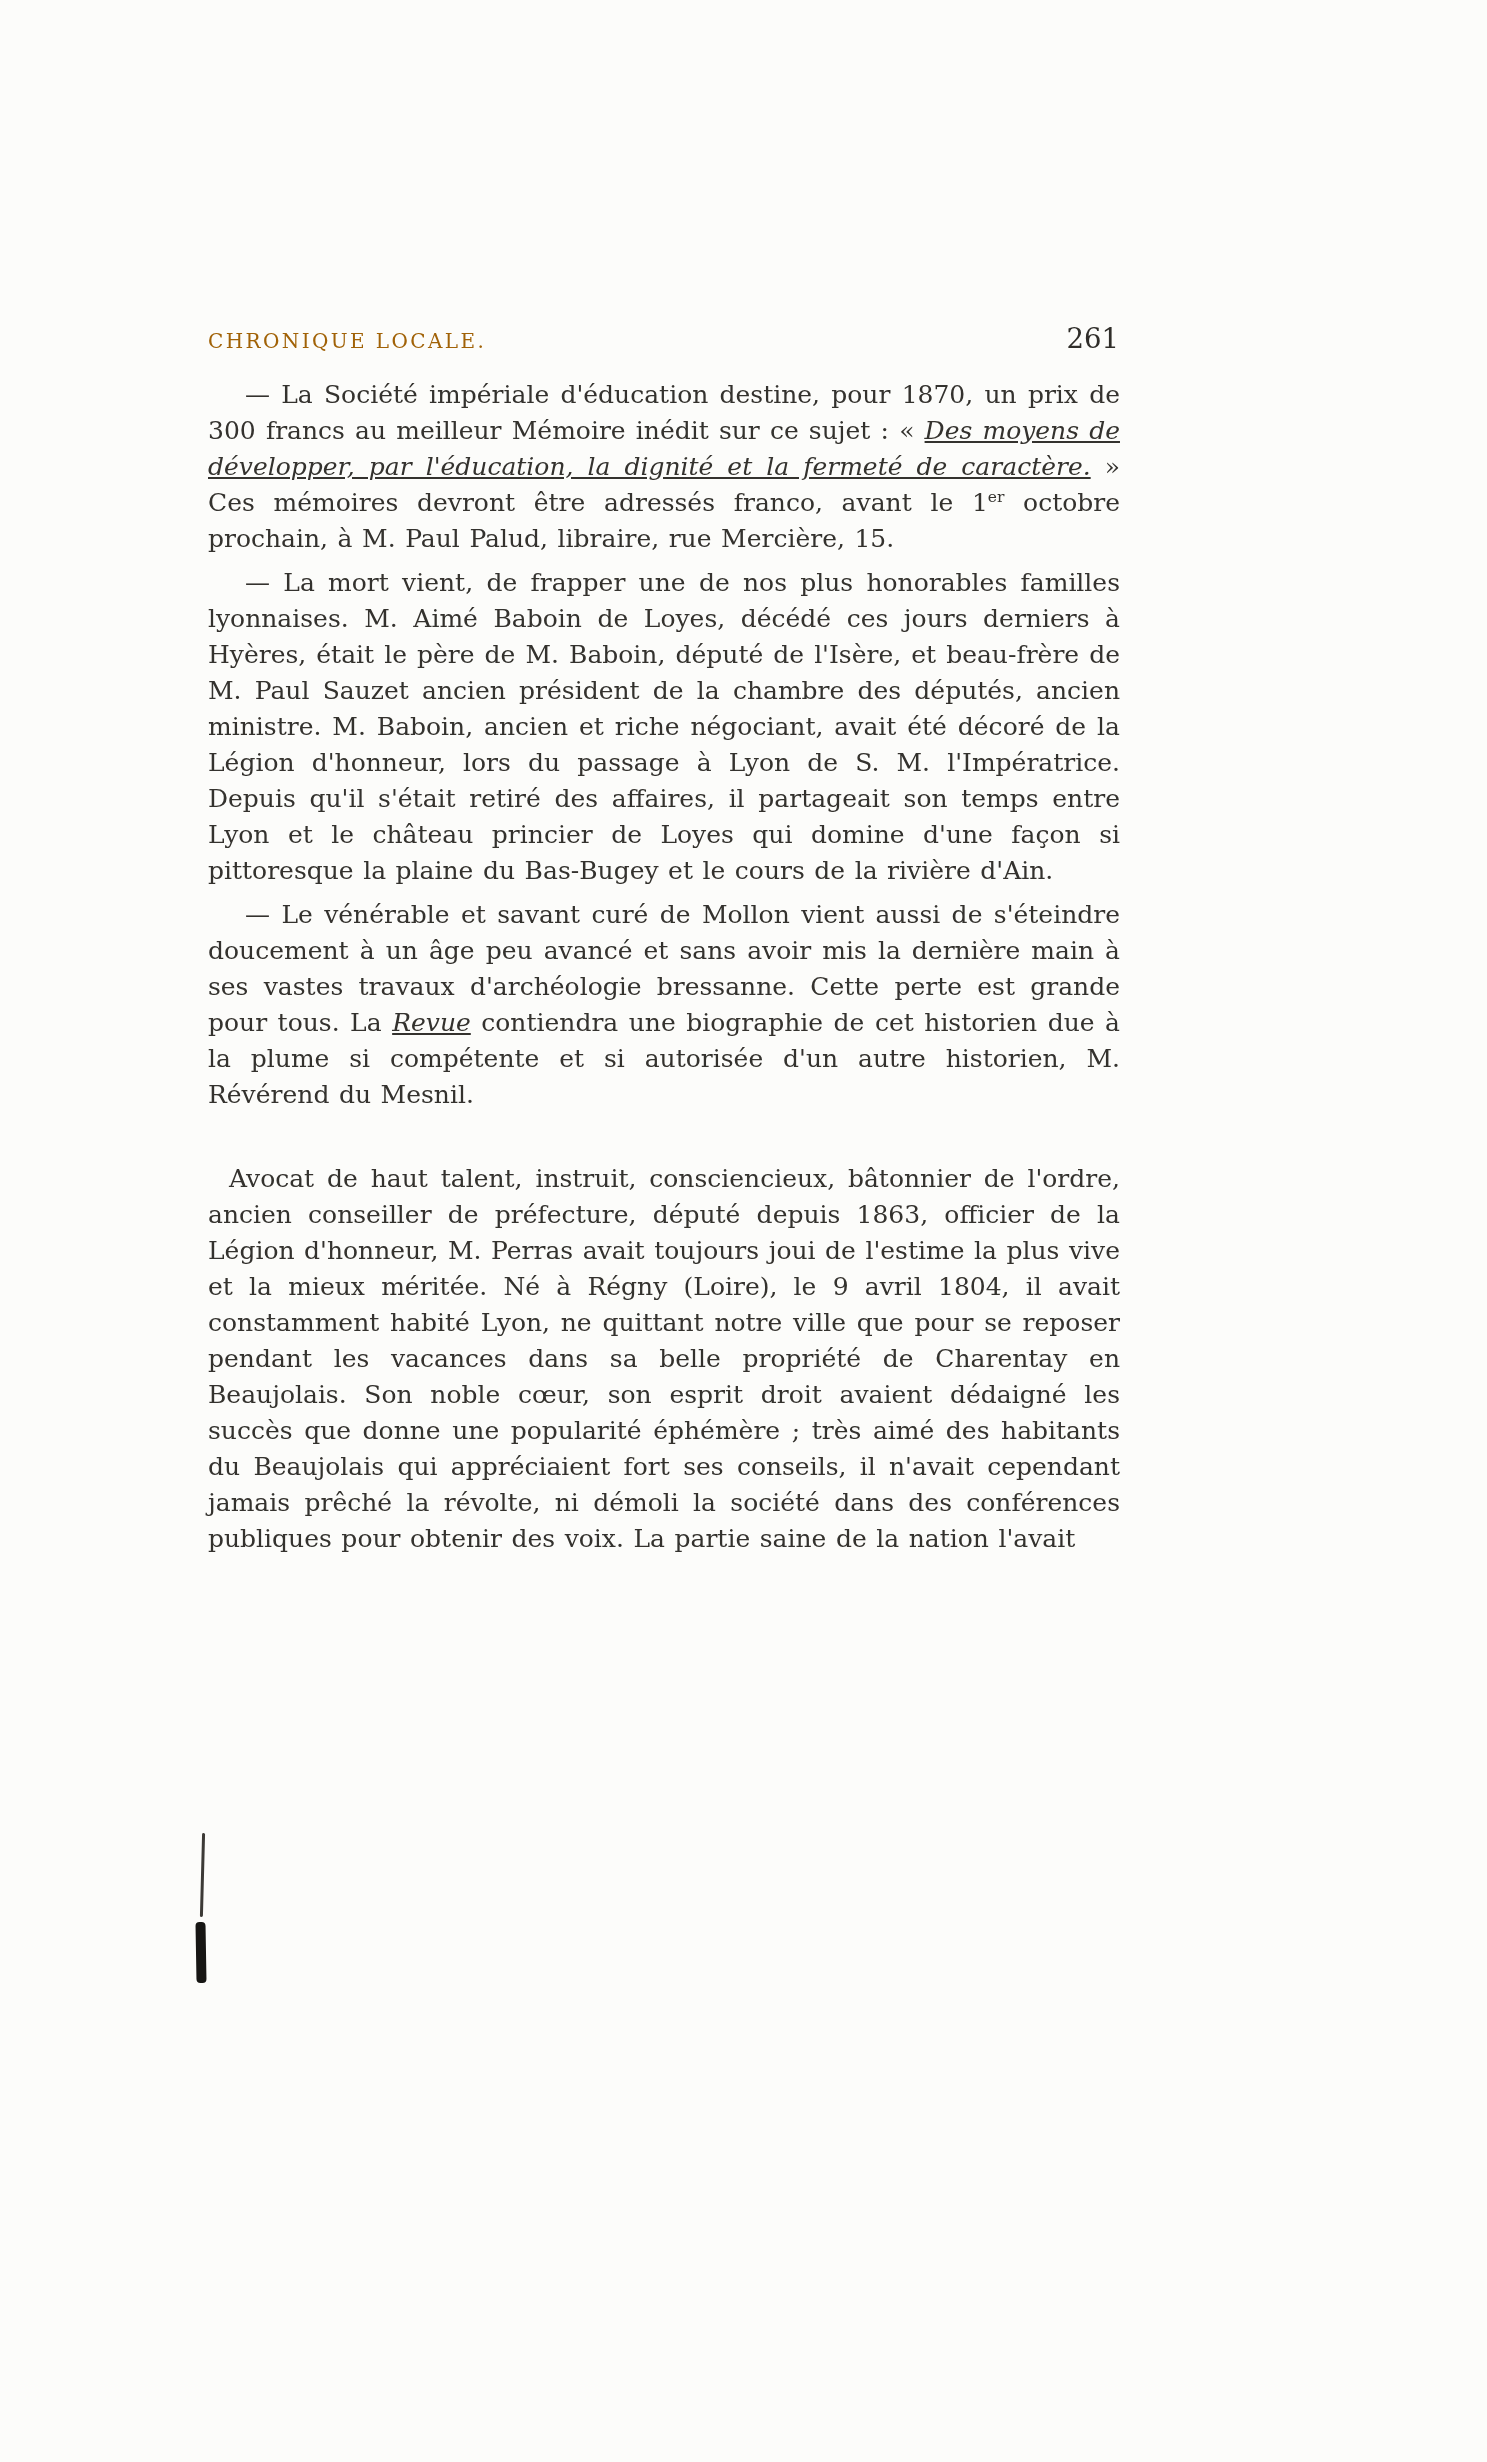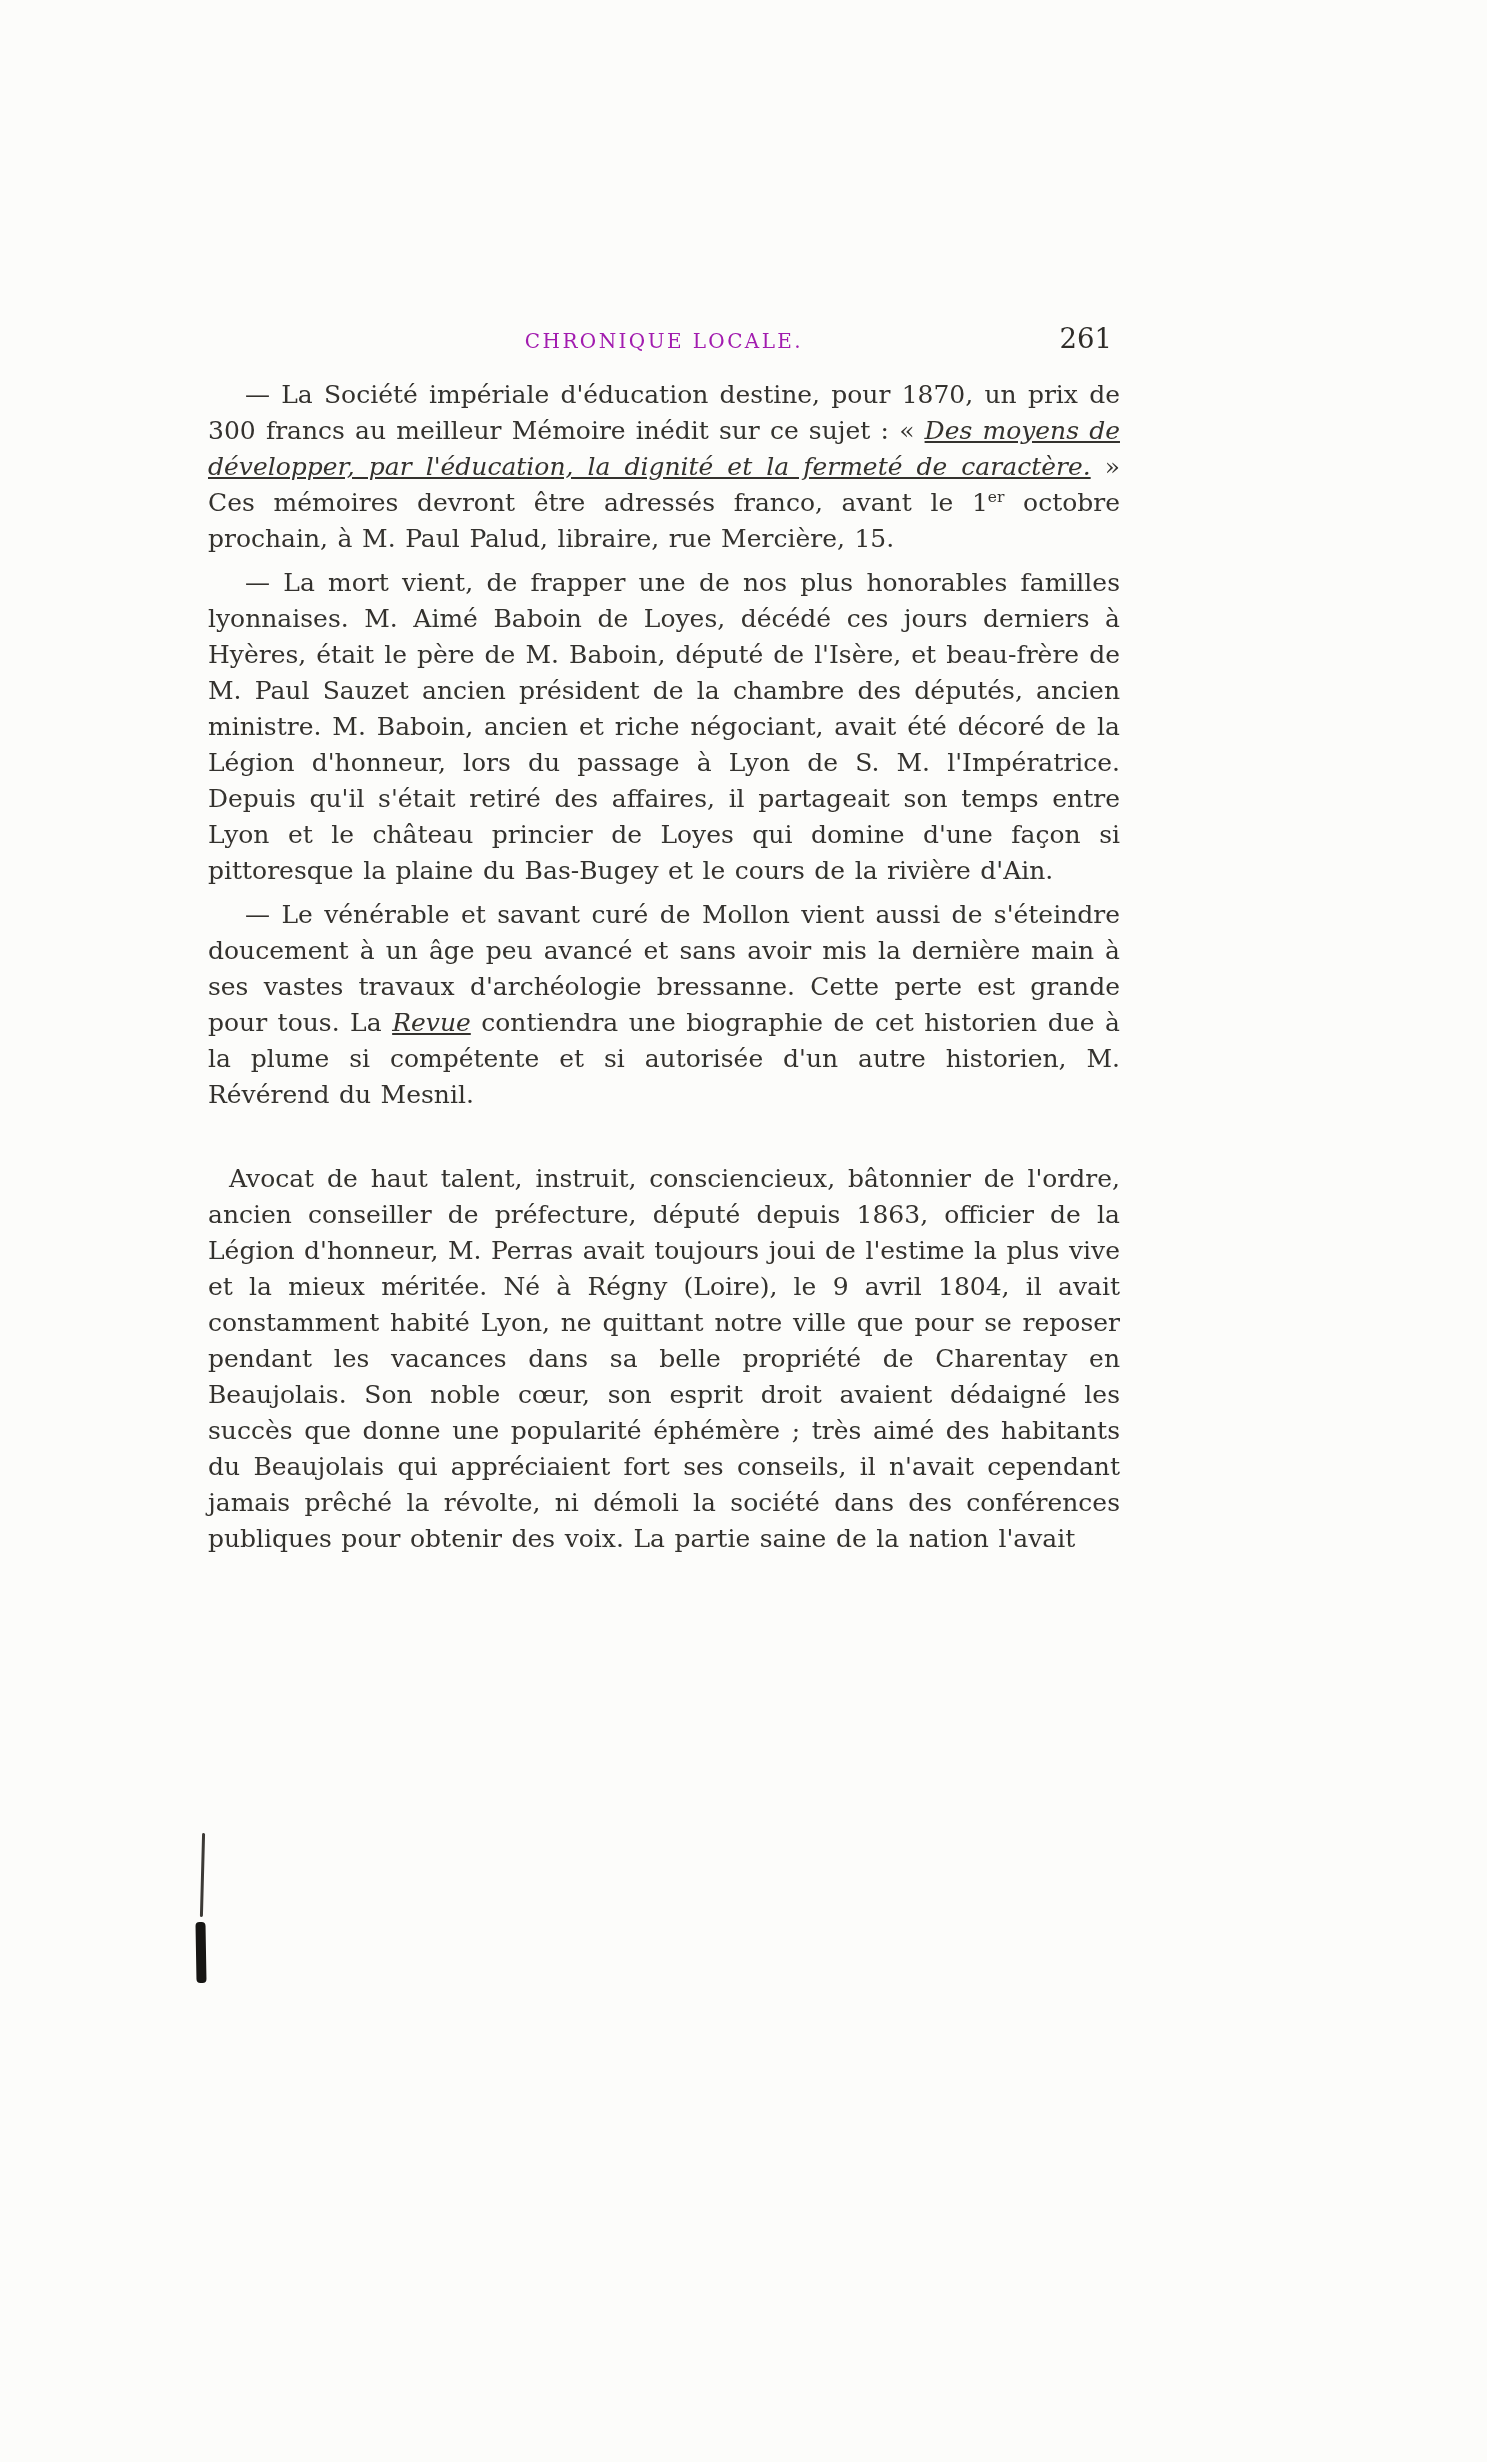--- a/index.html
+++ b/index.html
@@ -25,28 +25,28 @@
   .head {
     position: relative;
     height: 42px;
     margin-bottom: 13px;
   }
   .head-title {
     position: absolute;
     left: 0;
     right: 0;
     top: 6.5px;
-    text-align: center;
+    text-align: left;
     font-size: 20px;
     letter-spacing: 2.4px;
-    color: #a21caf;
+    color: #a16207;
   }
   .head-page {
     position: absolute;
-    right: 8px;
+    right: 1px;
     top: 0;
     font-size: 27.5px;
     color: #2f2d29;
   }
   .para {
     margin: 0 0 8px 0;
     font-size: 25px;
     line-height: 36px;
     text-align: justify;
     text-indent: 37px;

